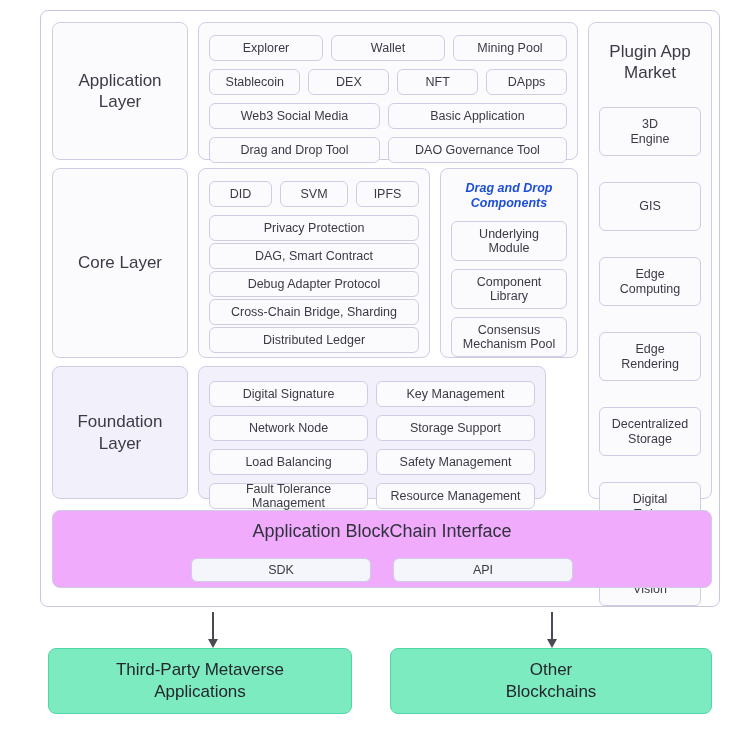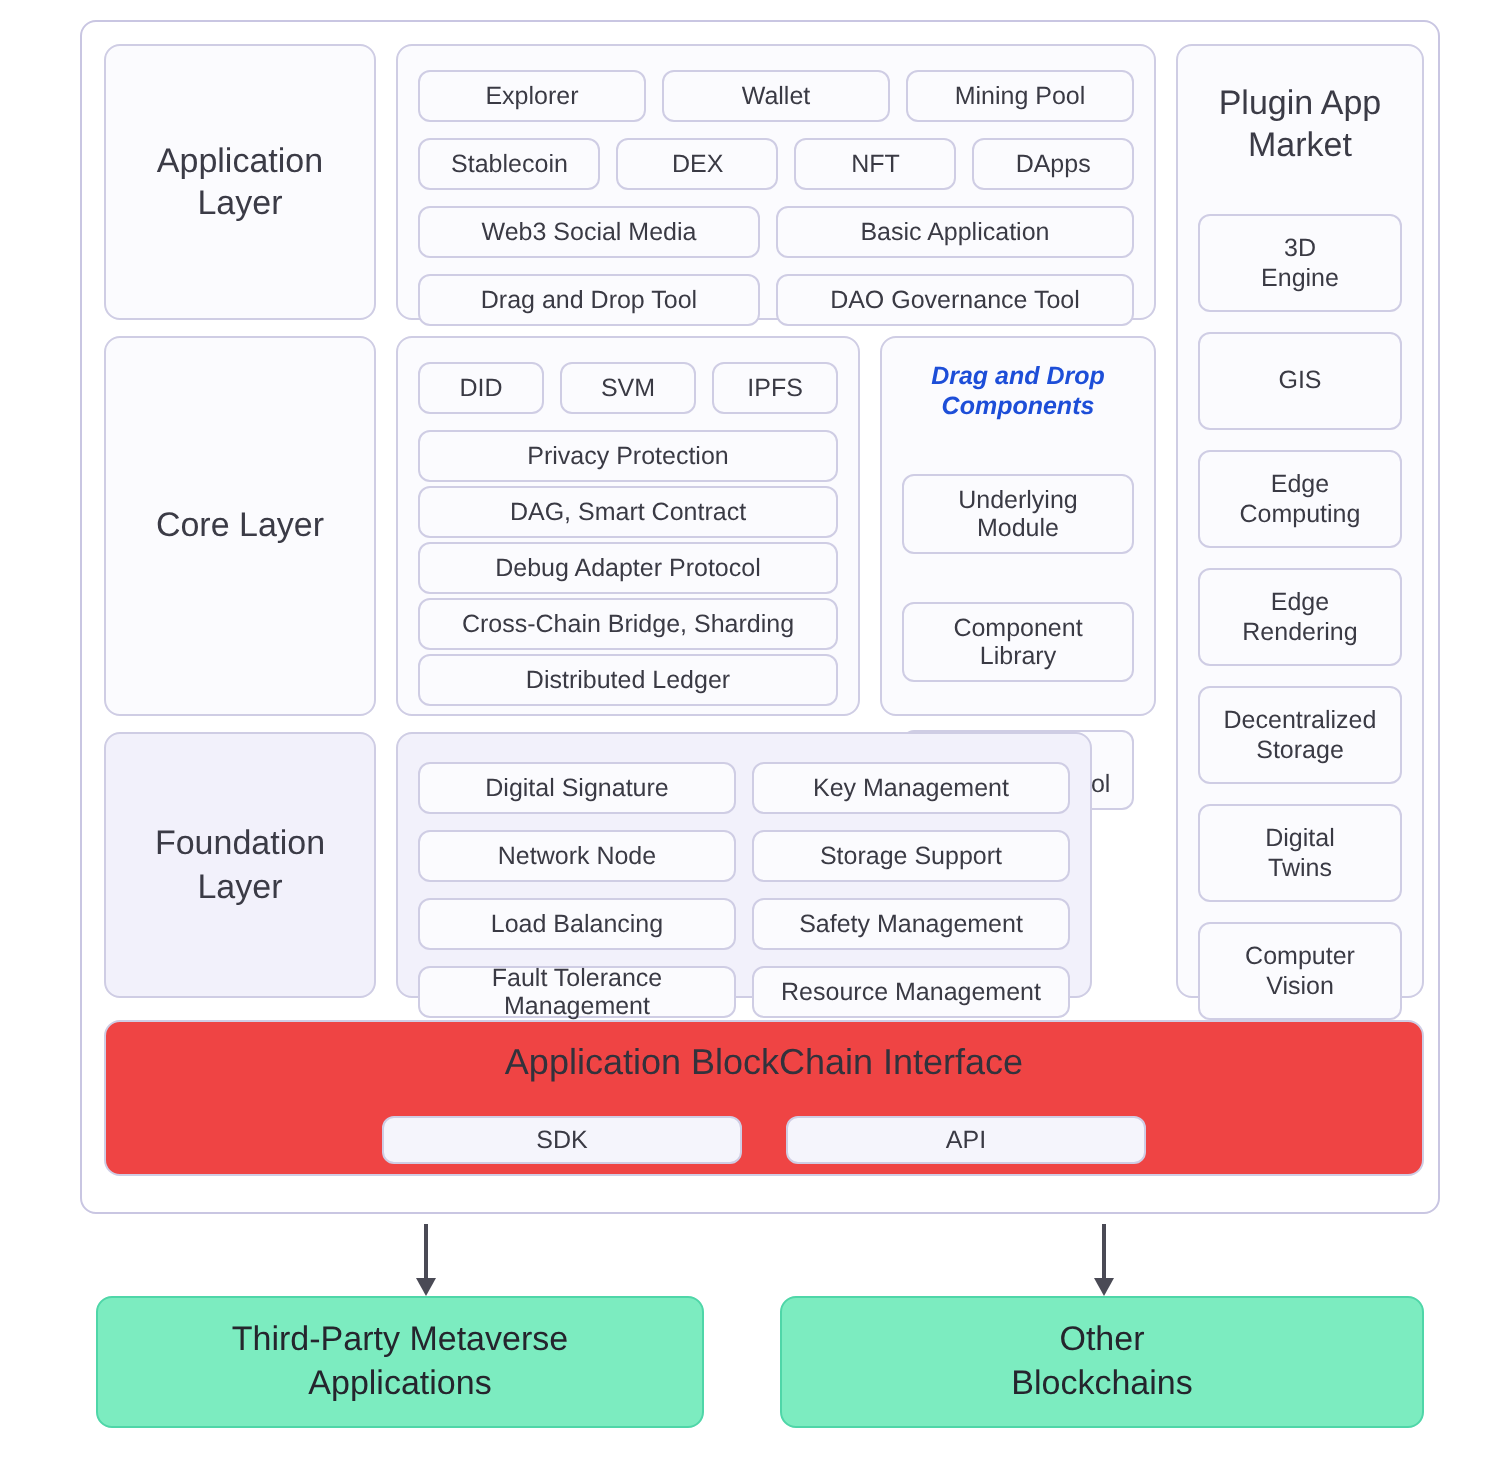--- a/index.html
+++ b/index.html
@@ -102,48 +102,48 @@
   
   .core-row { position: absolute; left: 10px; right: 10px; display: flex; gap: 8px; }
   .core-row .chip { height: 26px; }
 
   
   .dnd-col {
     position: absolute;
     left: 10px; right: 10px; top: 52px;
     display: flex; flex-direction: column; gap: 8px;
   }
-  .dnd-col .chip { height: 40px; margin-top: 16px; }
+  .dnd-col .chip { height: 40px; }
 
   
   .found-grid {
     position: absolute;
     left: 10px; right: 10px; top: 14px;
     display: grid;
     grid-template-columns: 1fr 1fr;
     gap: 8px;
   }
   .found-grid .chip { height: 26px; background:#fbfbfe; }
 
   
   .plugin-col {
     position: absolute;
     left: 10px; right: 10px; top: 84px;
-    display: flex; flex-direction: column; gap: 10px;
+    display: flex; flex-direction: column; gap: 26px;
   }
   .plugin-col .chip { height: 49px; }
 
   
   .interface-band {
     position: absolute;
     left: 52px; top: 510px;
     width: 660px; height: 78px;
     border: 1px solid #cfcde4;
     border-radius: 8px;
-    background: #ef4444;
+    background: #f0abfc;
     padding-left: 16px;
   }
   .interface-title {
     position: absolute;
     left: 0; right: 0; top: 10px;
     text-align: center;
     font-size: 18px;
     color: #32323c;
   }
   .interface-row {

